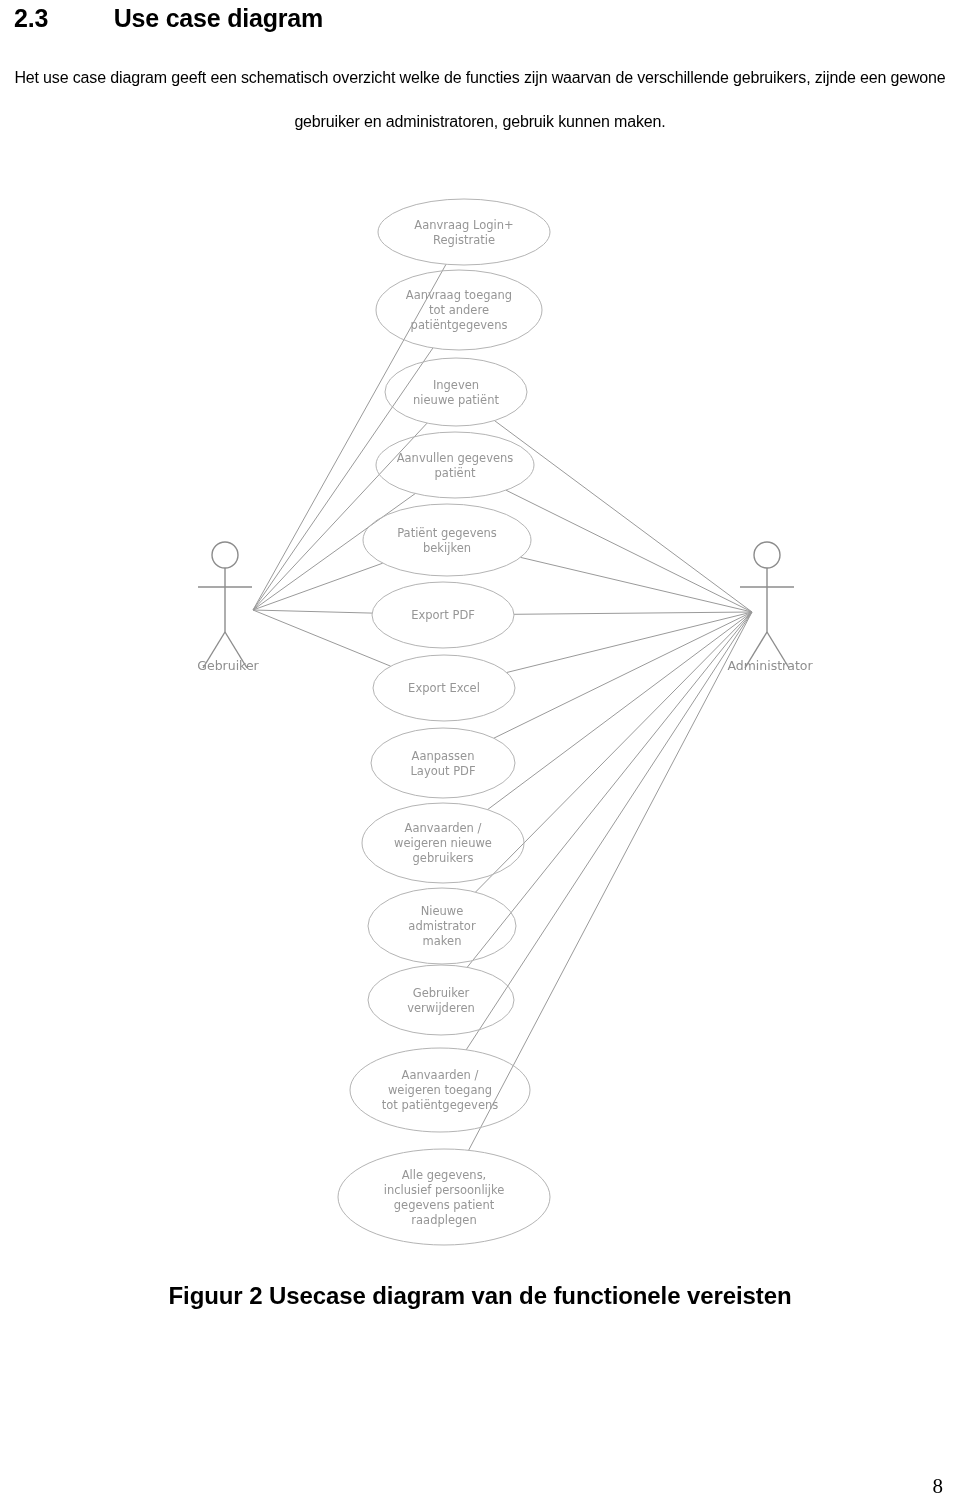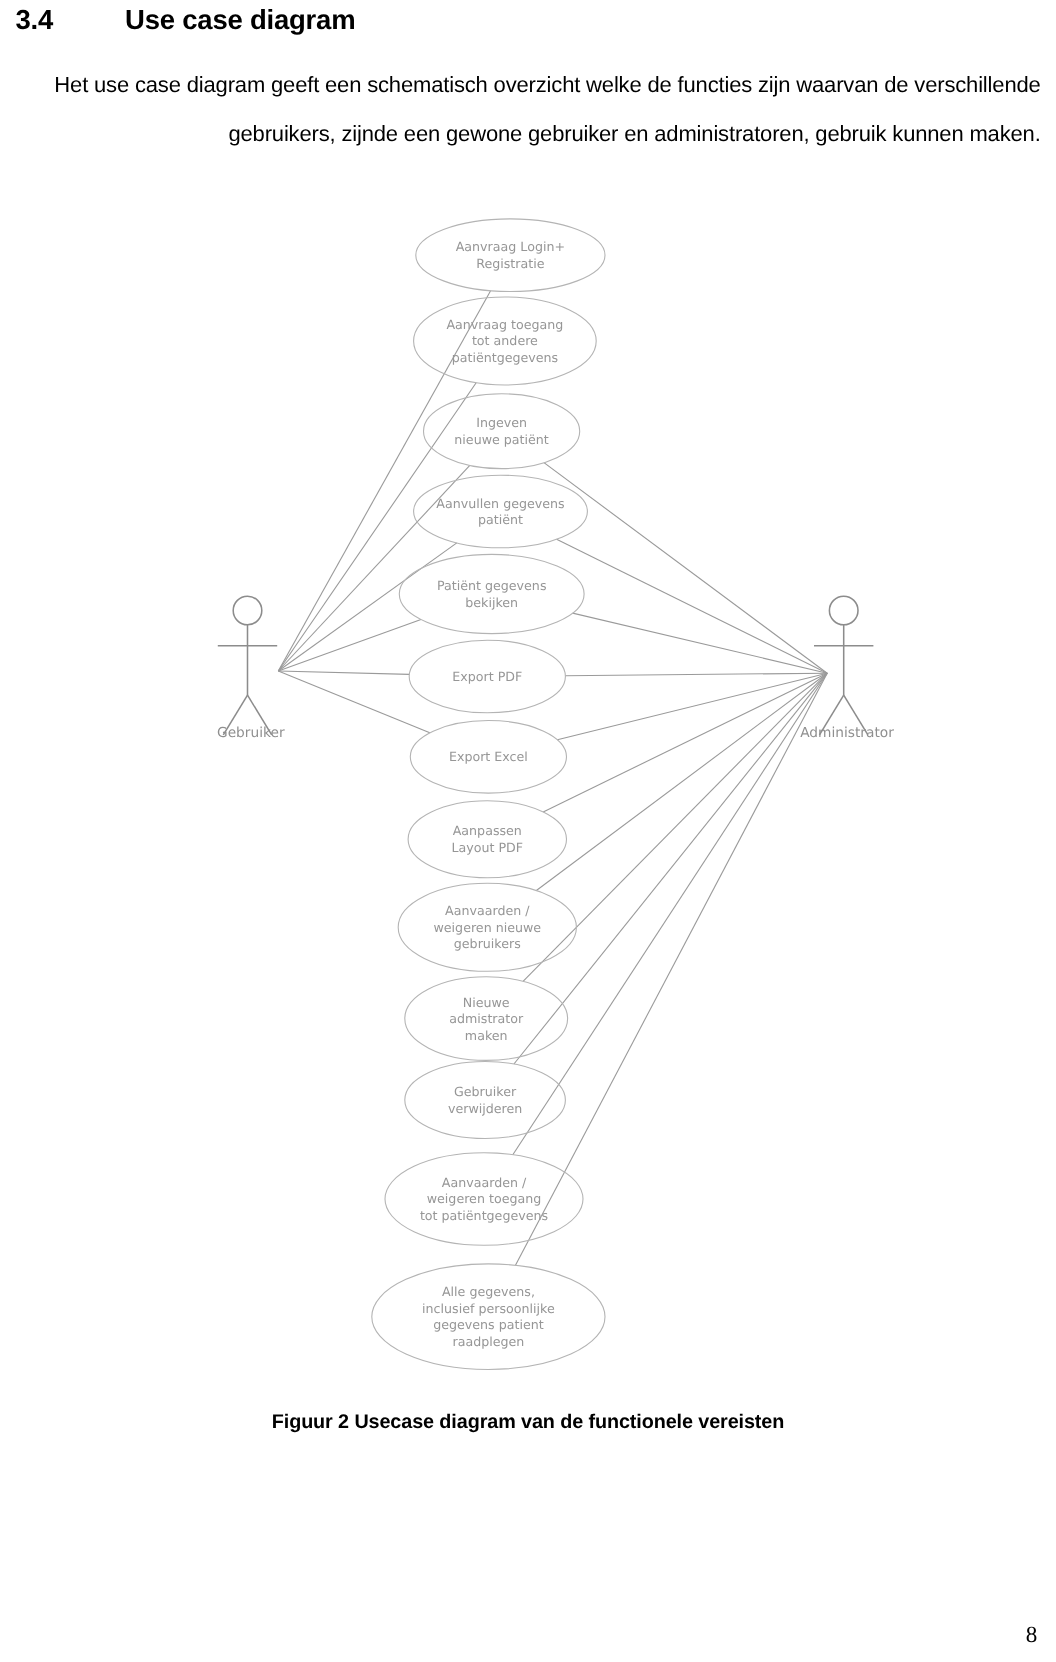--- a/index.html
+++ b/index.html
@@ -30,24 +30,24 @@
   .heading .num { display: inline-block; }
   .heading .gap { display: inline-block; width: 52px; }
   .heading .title { display: inline-block; text-align: right; }
 
   
   .paragraph {
     position: absolute;
     left: 14px;
     top: 56px;
     width: 932px;
-    font-size: 20px;
+    font-size: 16px;
     line-height: 44px;
     color: #000;
-    text-align: right;
+    text-align: center;
     letter-spacing: -0.15px;
   }
 
   
   .diagram-wrap {
     position: absolute;
     left: 0;
     top: 180px;
     width: 824px;
     height: 1090px;
@@ -85,41 +85,41 @@
     text-anchor: middle;
   }
 
   
   .caption {
     position: absolute;
     left: 0;
     top: 1282px;
     width: 960px;
     text-align: center;
-    font-size: 18px;
+    font-size: 24px;
     font-weight: bold;
     color: #000;
     letter-spacing: -0.1px;
   }
 
   
   .page-number {
     position: absolute;
     right: 17px;
     bottom: 12px;
     font-family: "Liberation Serif", serif;
     font-size: 21px;
     color: #000;
   }
 </style>
 </head>
 <body>
 
 <div class="heading">
-  <span class="num">3.4</span>
+  <span class="num">2.3</span>
   <span class="gap"></span>
   <span class="title">Use case diagram</span>
 </div>
 
 <div class="paragraph">Het use case diagram geeft een schematisch overzicht welke de functies zijn waarvan de verschillende gebruikers, zijnde een gewone gebruiker en administratoren, gebruik kunnen maken.</div>
 
 <div class="diagram-wrap">
   <svg viewBox="0 0 960 1090" xmlns="http://www.w3.org/2000/svg">
     <g id="assoc-layer">
         <line x1="253" y1="430" x2="446.0" y2="84.3" class="assoc-line"></line>

